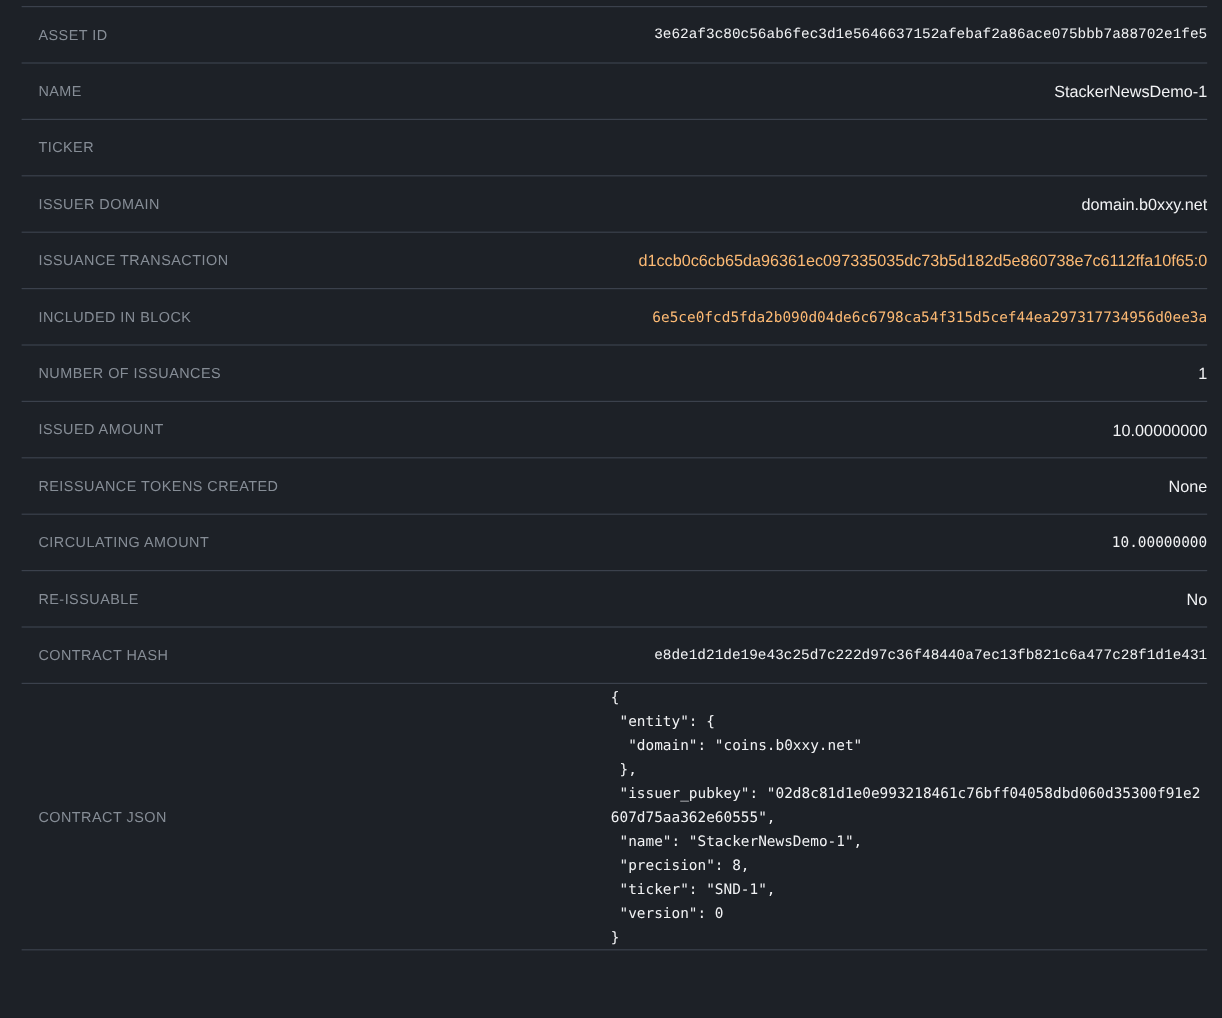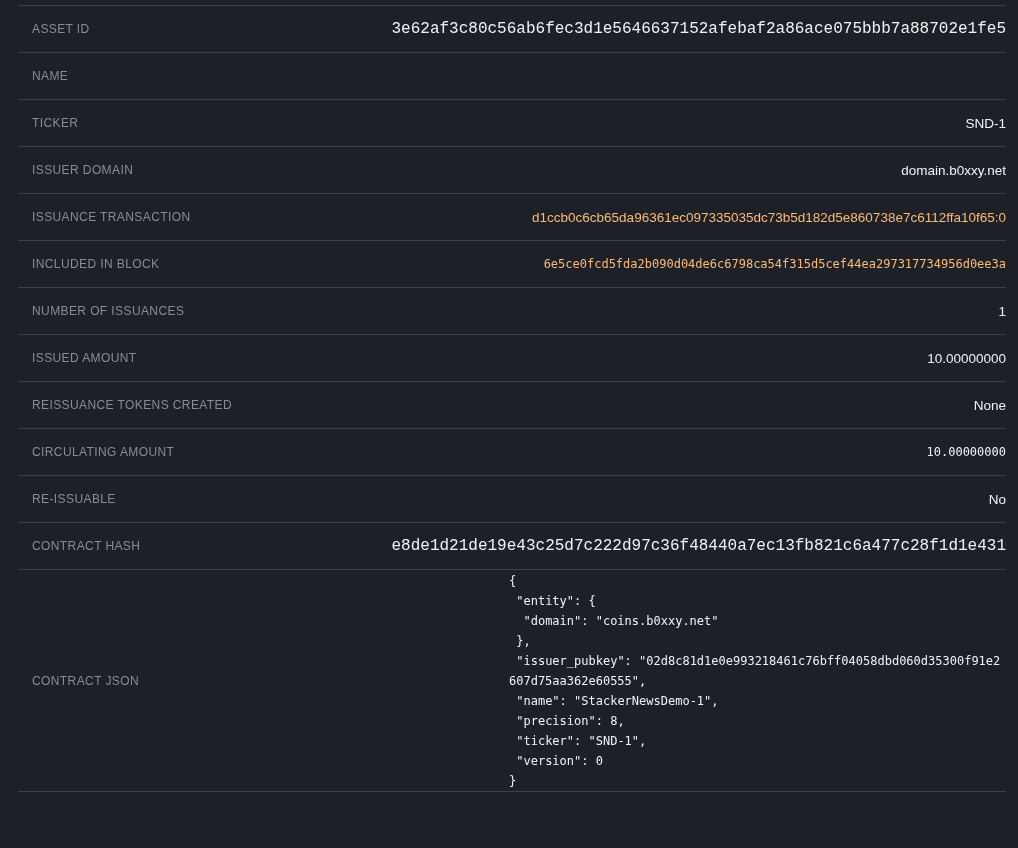--- a/index.html
+++ b/index.html
@@ -32,21 +32,21 @@
   .cell-value {
     color: #f1f2f4;
     font-size: 13.5px;
     text-align: right;
     flex: 1 1 auto;
     padding-left: 20px;
     word-break: break-all;
   }
   .mono {
     font-family: "Liberation Mono", monospace;
-    font-size: 16px;
+    font-size: 12px;
   }
   .mono-dv {
     font-family: "DejaVu Sans Mono", monospace;
     font-size: 12px;
   }
   a.hash-link {
     color: #fdba74;
     text-decoration: none;
     cursor: pointer;
   }
@@ -69,26 +69,26 @@
 
 <div class="details-table">
 
   <div class="row">
     <div class="cell-label">ASSET ID</div>
     <div class="cell-value mono">3e62af3c80c56ab6fec3d1e5646637152afebaf2a86ace075bbb7a88702e1fe5</div>
   </div>
 
   <div class="row">
     <div class="cell-label">NAME</div>
+    <div class="cell-value">StackerNewsDemo-1</div>
   </div>
 
 
   <div class="row">
     <div class="cell-label">TICKER</div>
-    <div class="cell-value">SND-1</div>
   </div>
 
   <div class="row">
     <div class="cell-label">ISSUER DOMAIN</div>
     <div class="cell-value">domain.b0xxy.net</div>
   </div>
 
   <div class="row">
     <div class="cell-label">ISSUANCE TRANSACTION</div>
     <div class="cell-value">

